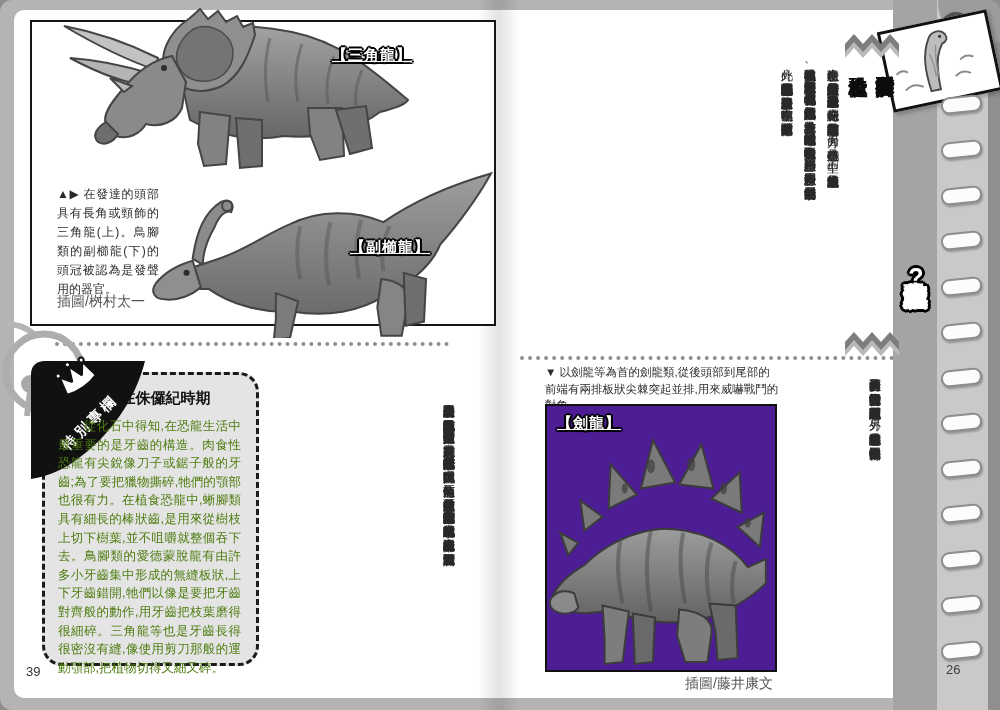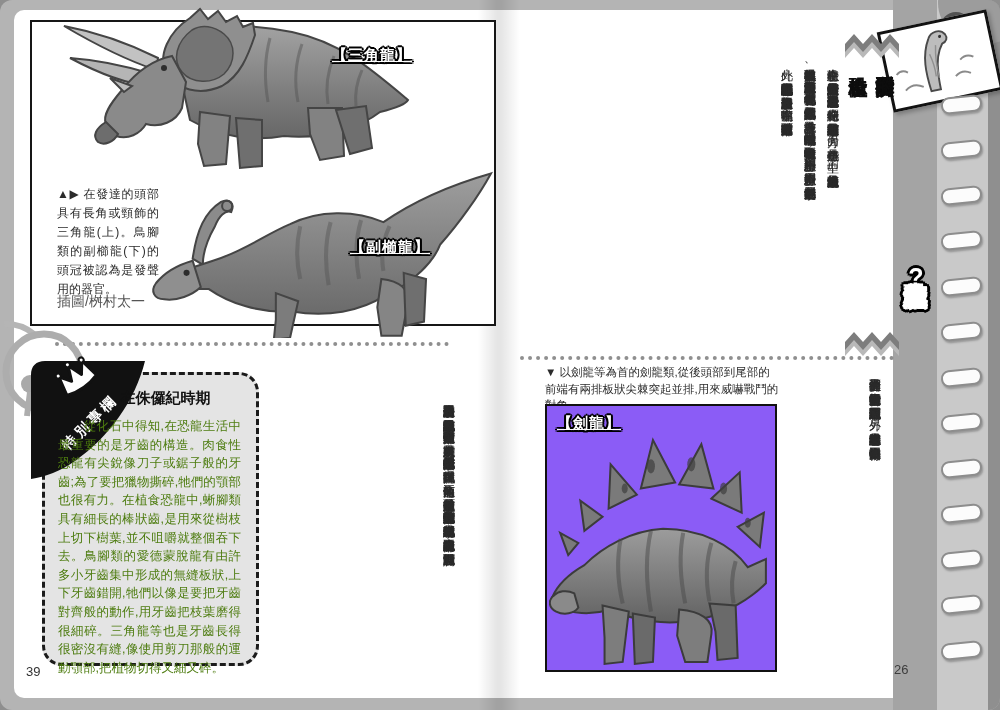--- a/index.html
+++ b/index.html
@@ -52,21 +52,21 @@
   .badge-fan{position:absolute;left:-14px;top:-14px;width:120px;height:120px;}
   .badge-crown{position:absolute;left:8px;top:-16px;width:46px;height:36px;transform:rotate(-35deg);}
   .badge-text{position:absolute;left:20px;top:64px;transform:rotate(-45deg);transform-origin:left center;
     color:#fff;font-weight:bold;font-size:14px;letter-spacing:4px;white-space:nowrap;}
   
   .zigzag{position:absolute;width:54px;height:24px;}
   .heading{position:absolute;left:845px;top:62px;height:276px;font-size:19px;line-height:27px;
     font-weight:bold;color:#0d0d0d;}
   .intro{left:520px;top:36px;width:324px;height:302px;}
   .cap-stego{position:absolute;left:545px;top:364px;width:234px;font-size:11.5px;line-height:16.5px;color:#2b2b2b;}
-  .stego-box{position:absolute;left:545px;top:404px;width:228px;height:264px;background:#8b5cf6;border:2.5px solid #111;}
+  .stego-box{position:absolute;left:545px;top:404px;width:228px;height:264px;background:#4c1d95;border:2.5px solid #111;}
   .outro{left:792px;top:370px;width:94px;height:302px;}
   .spine-title{position:absolute;left:894px;top:112px;width:44px;height:330px;font-size:25px;
     line-height:44px;text-align:center;}
 </style>
 </head>
 <body>
 
 <div class="canvas">
 
   <div class="page page-left"></div>
@@ -240,20 +240,21 @@
         <ellipse cx="100" cy="40" rx="4" ry="7"></ellipse>
           <ellipse cx="140" cy="38" rx="4" ry="7"></ellipse>
         <ellipse cx="172" cy="62" rx="3.5" ry="6"></ellipse>
           <ellipse cx="74" cy="62" rx="3" ry="5"></ellipse>
         <ellipse cx="196" cy="96" rx="3" ry="5"></ellipse>
       </g>
     </svg>
     <div class="label outline" style="left:10px;top:8px">【劍龍】</div>
   </div>
 
+  <div class="credit" style="left:545px;top:675px;width:228px;text-align:right">插圖/藤井康文</div>
 
   <div class="vblock vtext outro">
     <p>那裡面有通往鼻子的管子,當有空氣通過時便能發出很大的聲音,也許可以用來通知同類有危險的到來。另外,還有學者認為慈母龍會集體築巢,再由親龍把食物帶回巢中育幼。</p>
   </div>
 
-  <div class="pagenum" style="left:894px;top:662px;color:#3d3d3d">26</div>
+  <div class="pagenum" style="left:946px;top:662px;color:#3d3d3d">26</div>
 
 </div>
 
 </body></html>

